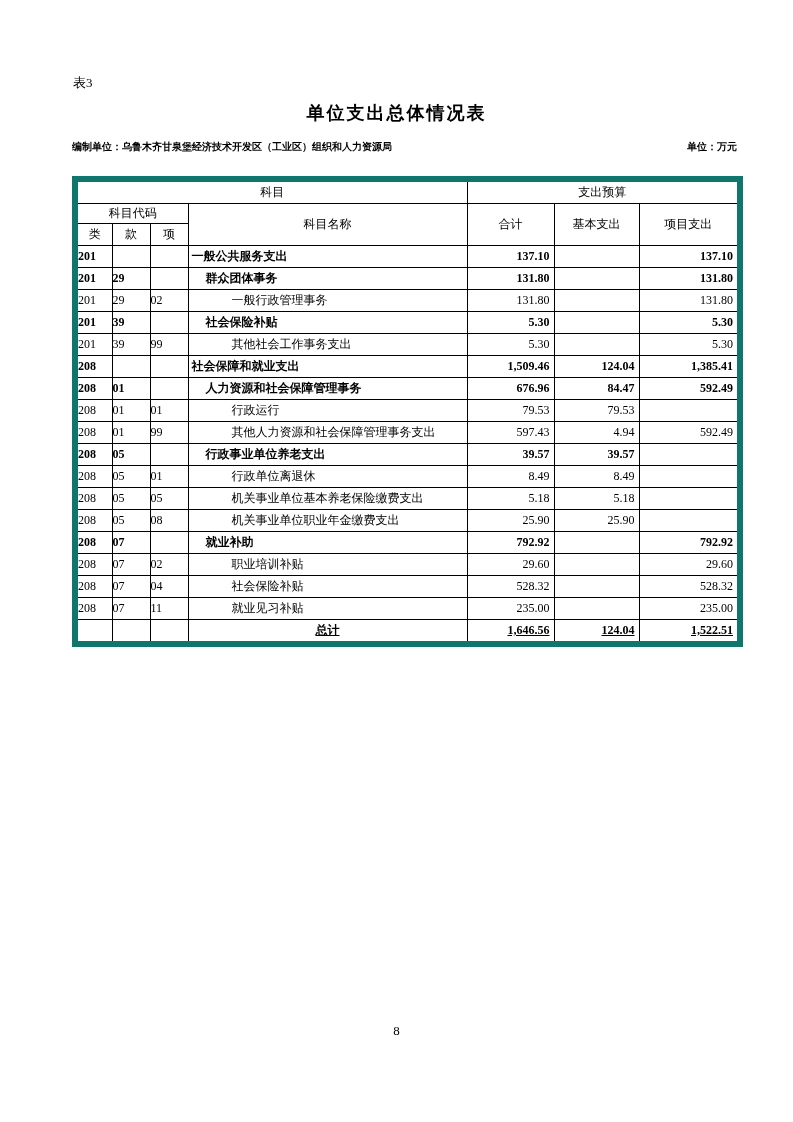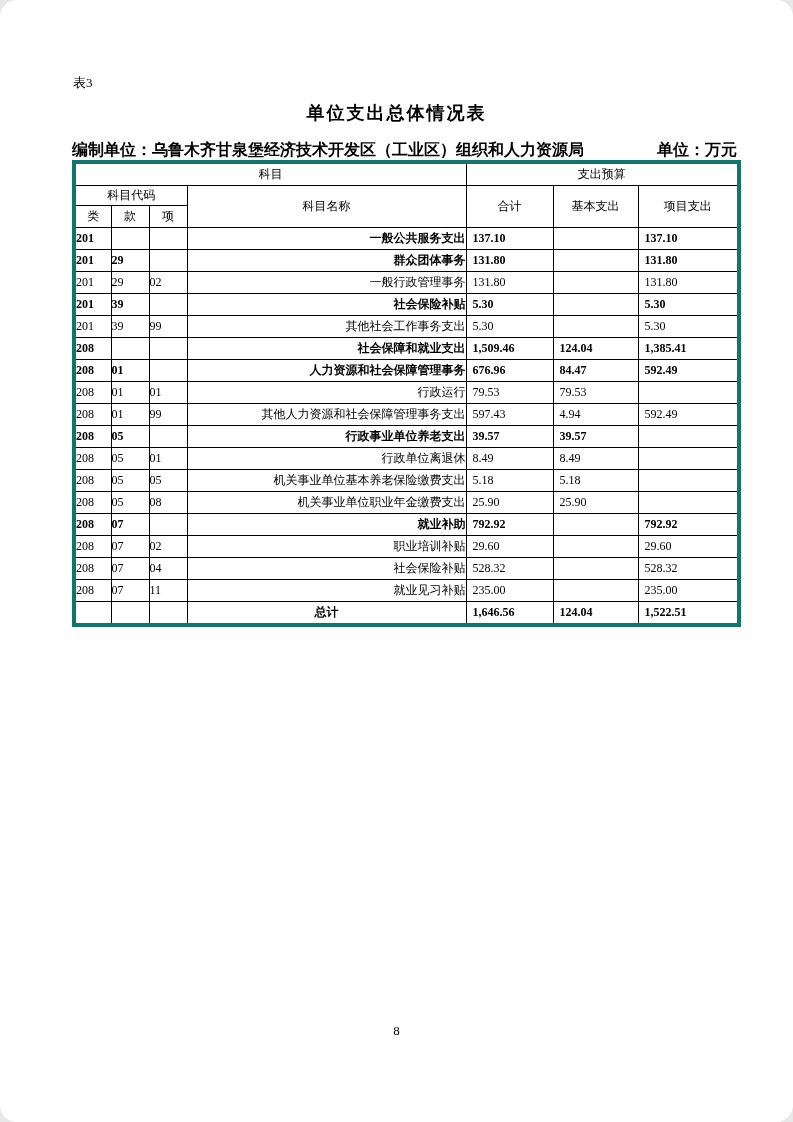--- a/index.html
+++ b/index.html
@@ -4,64 +4,63 @@
 <style>
   html,body { margin:0; padding:0; background:#e8e8e8; }
   .page {
     position:relative;
     width:793px; height:1122px;
     margin:0 auto;
     background:#ffffff;
     color:#000;
     font-family:"Liberation Serif","DejaVu Serif",serif;
     overflow:hidden;
-    border-radius:17px;
   }
   .table-label {
     position:absolute; left:73px; top:74px;
     font-size:13px;
   }
   .doc-title {
     position:absolute; left:0; right:0; top:101px;
     text-align:center;
     font-size:18px; font-weight:bold; letter-spacing:2px;font-family:Liberation Serif, serif;
   }
   .info-line {
     position:absolute; left:72px; top:140px; width:665px;
     display:flex; justify-content:space-between;
-    font-size:16px; font-weight:bold;
+    font-size:10px; font-weight:bold;
   }
   table.budget-table {
-    position:absolute; left:72px; top:160px;
+    position:absolute; left:72px; top:176px;
     width:665px;
     border-collapse:collapse;
     table-layout:fixed;
     font-size:12px;
-    border:4px solid #0f766e;
+    border:6px solid #0f766e;
   }
   .budget-table th, .budget-table td {
     border:1px solid #000;
     padding:0;
     font-weight:normal;
     overflow:hidden;
     white-space:nowrap;
   }
   .budget-table thead th { text-align:center; }
   .hrow1 th { height:21px; }
   .hrow2 th { height:19px; }
   .hrow3 th { height:21px; }
   .budget-table tbody td { height:21px; }
   td.code { text-align:left; }
-  td.num  { padding-right:4px;padding-left:6px; }
-  td.name-cell { text-align:right; }
+  td.num  { text-align:right; padding-right:4px;padding-left:6px; }
+  td.name-cell { text-align:left; }
   td.lvl1 { padding-left:3px;  font-weight:bold; }
-  td.lvl2 { padding-left:31px; font-weight:bold;margin-top:8px; }
+  td.lvl2 { padding-left:17px; font-weight:bold;margin-top:8px; }
   td.lvl3 { padding-left:43px; }
   tr.bold-row td { font-weight:bold; }
-  tr.total-row td { font-weight:bold; }
+  tr.total-row td { font-weight:bold;text-decoration:underline; }
   tr.total-row td.name-cell { text-align:center; padding-left:0; }
   .page-number {
     position:absolute; left:0; right:0; top:1023px;
     text-align:center; font-size:13px;
   }
 </style>
 </head>
 <body>
 
 <div class="page">

